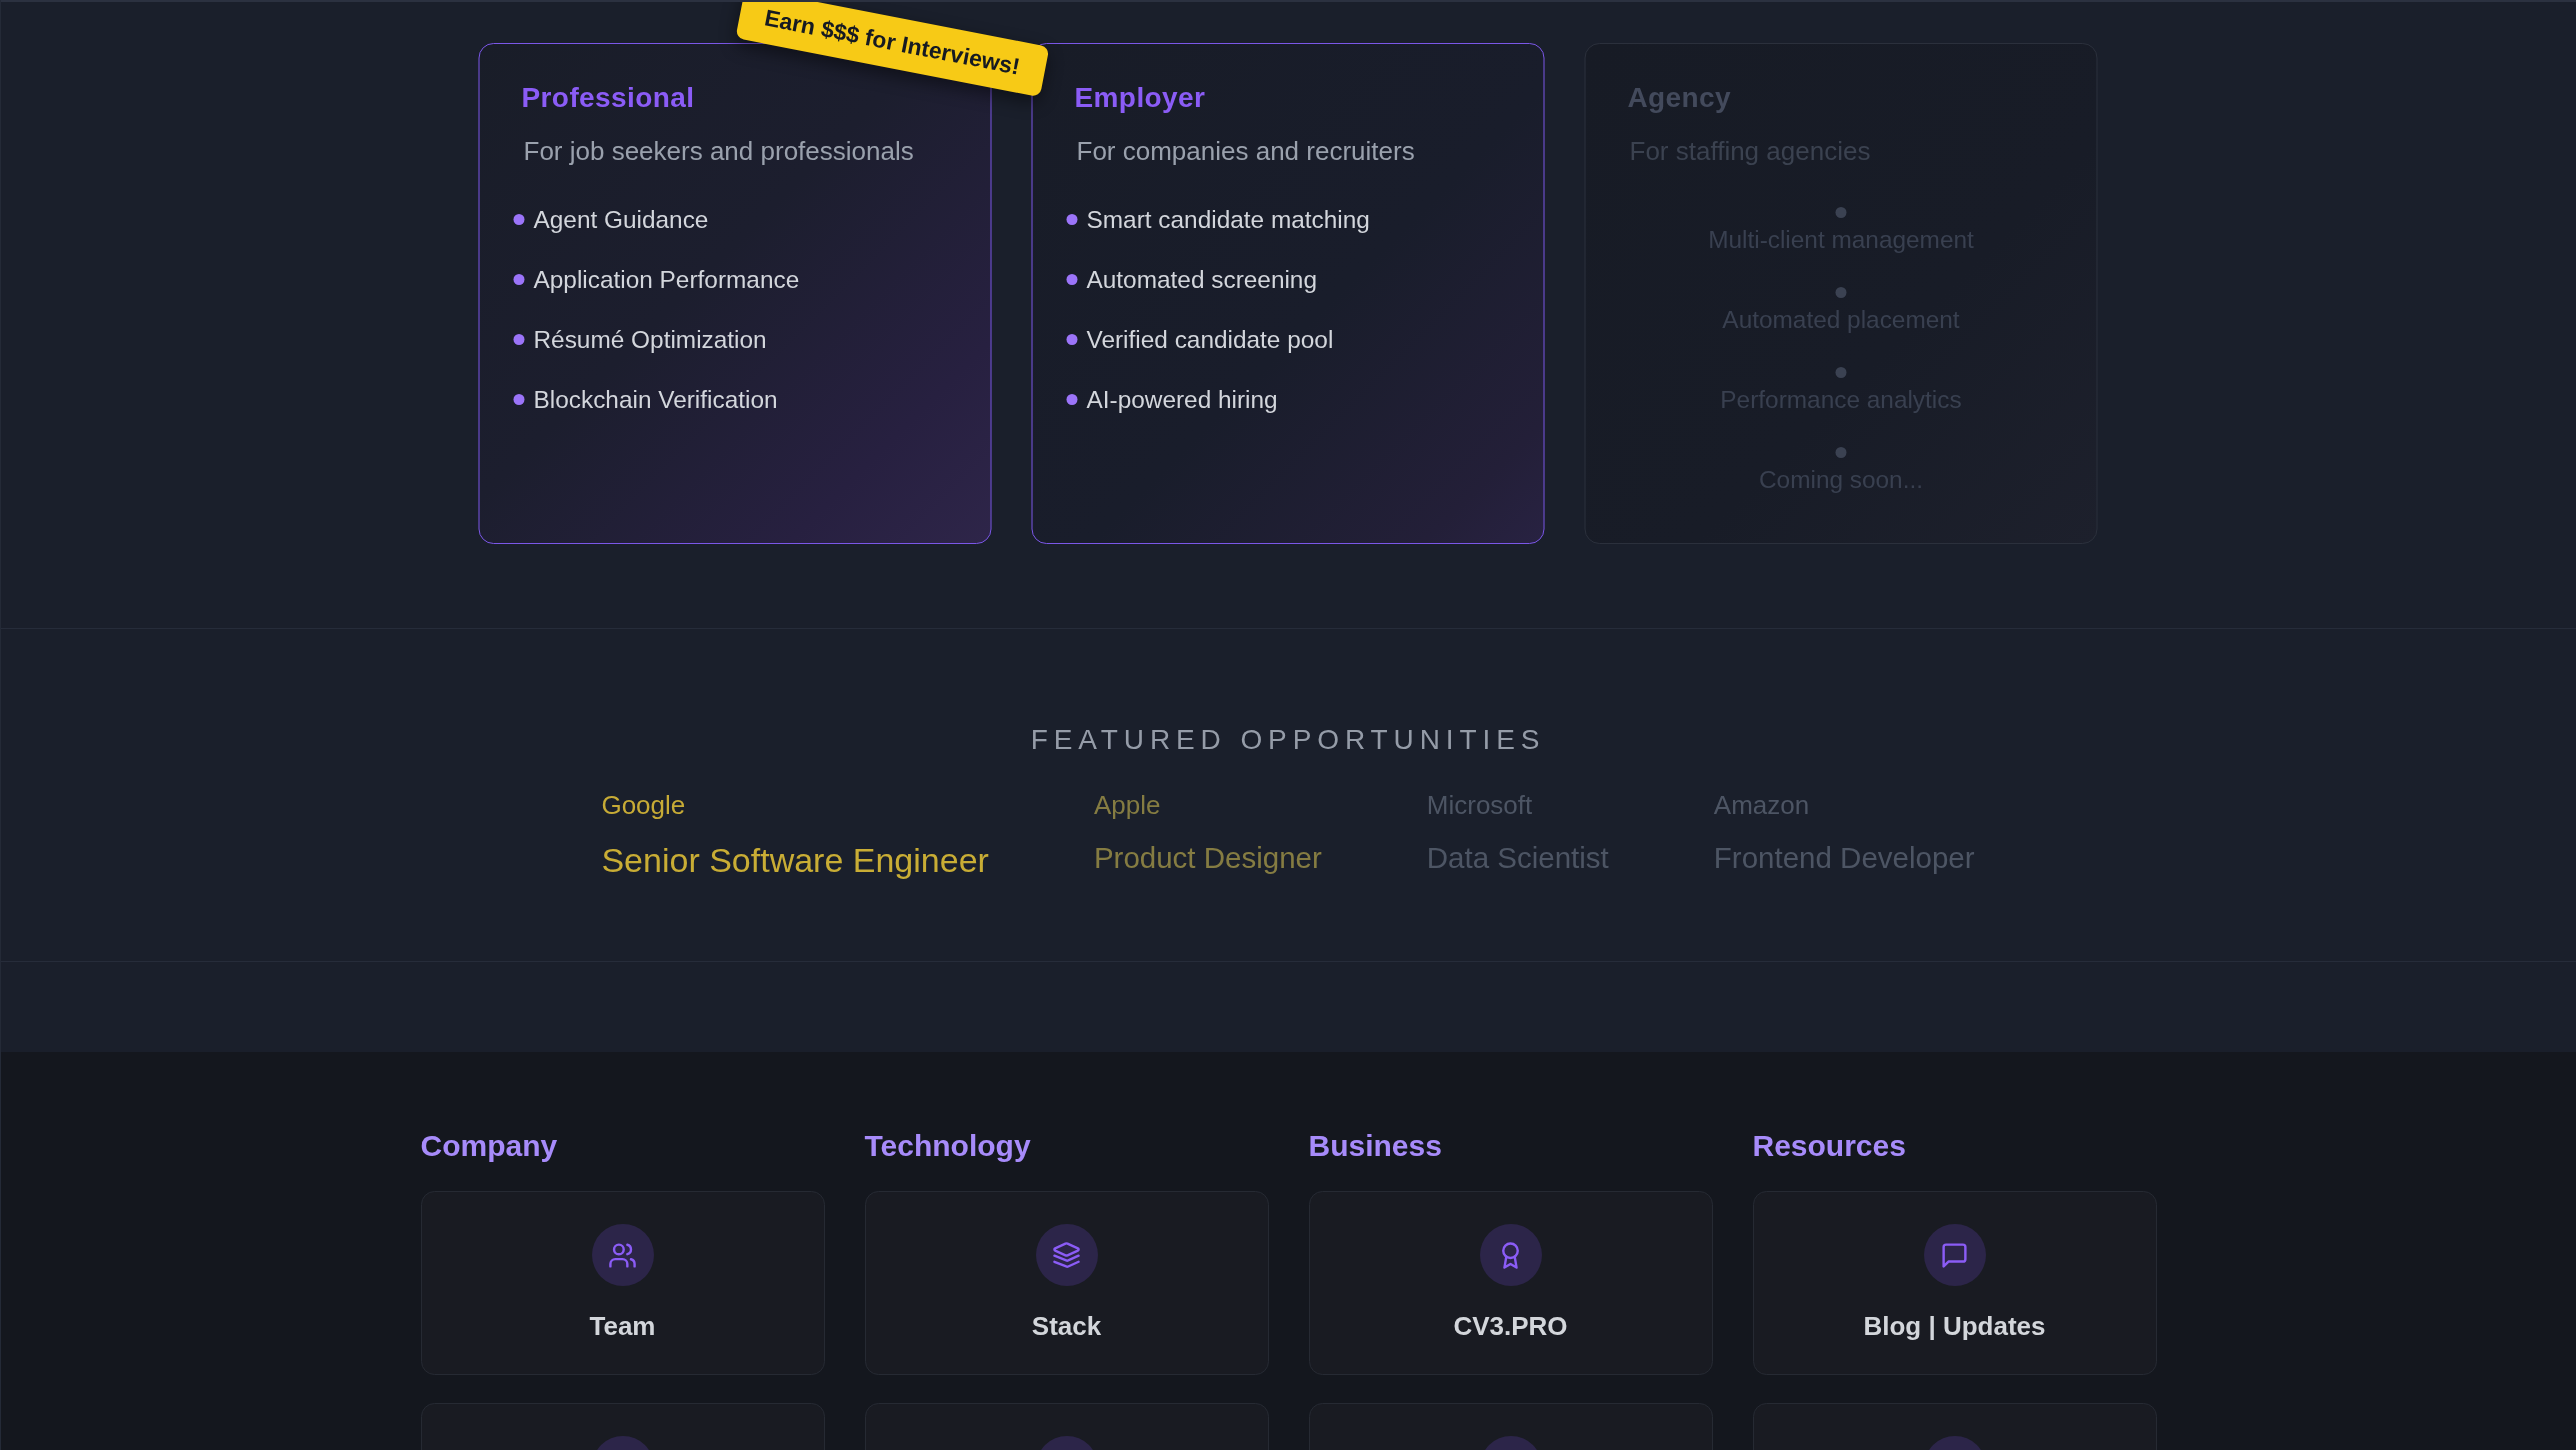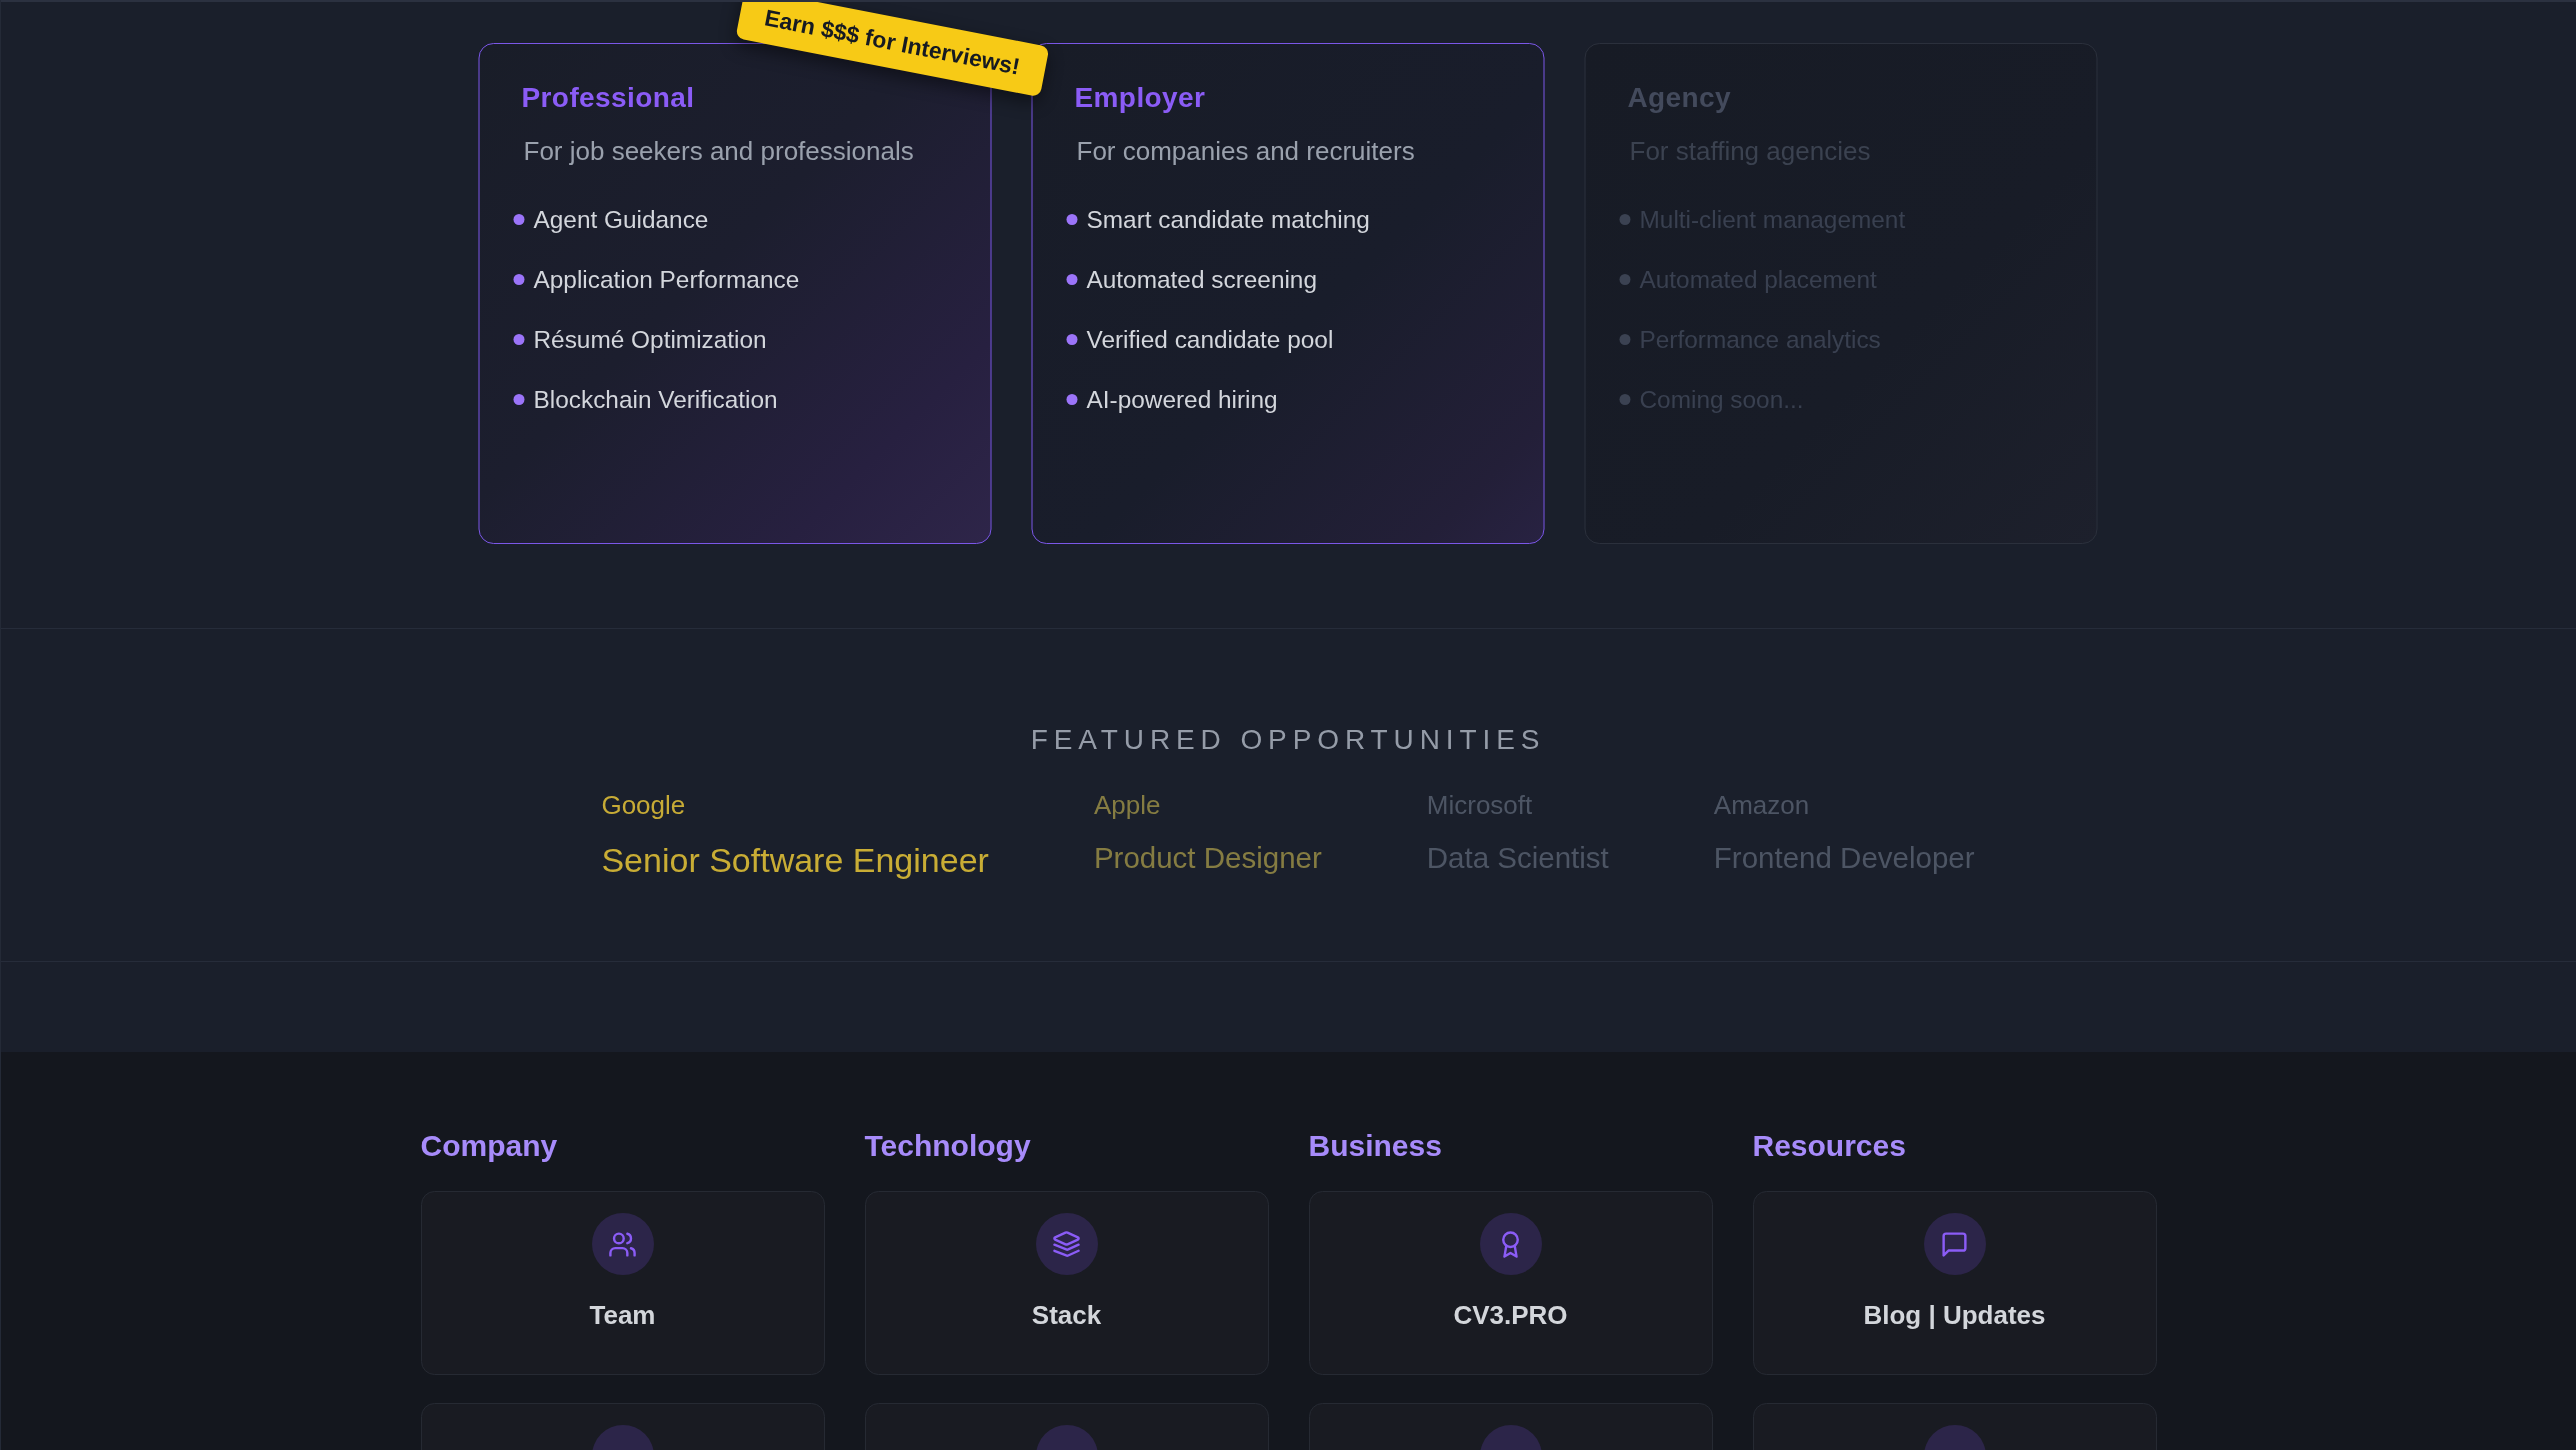--- a/index.html
+++ b/index.html
@@ -22,21 +22,21 @@
   .plan-card.emp{border:1.7px solid #7b57e8;
      background:linear-gradient(135deg,#181c27 0%,#191d2b 55%,#231f38 88%,#282242 100%);}
   .plan-card.agency{border:1.7px solid #2b303c;
      background:linear-gradient(135deg,#171b25 0%,#181c27 60%,#1d202c 100%);}
   .plan-title{margin:8px;font-size:28px;font-weight:bold;color:#8b5cf6;letter-spacing:0.4px;}
   .plan-card.agency .plan-title{color:#434a5c;}
   .plan-sub{margin:22px 10px 0;font-size:26px;color:#9aa1ad;}
   .plan-card.agency .plan-sub{color:#3b4250;}
   .plan-feats{list-style:none;margin:40px 0 0;padding:0;display:flex;flex-direction:column;gap:35px;}
   .plan-feats li{display:flex;align-items:center;gap:9px;font-size:24.4px;line-height:25px;color:#d3d6dc;}
-  .plan-card.agency .plan-feats li{color:#394050;}
+  .plan-card.agency .plan-feats li{color:#394050;flex-direction:column;}
   .dot{flex:0 0 auto;width:11px;height:11px;border-radius:50%;background:#9b74f9;}
   .plan-card.agency .dot{background:#3b4252;}
   .ribbon{position:absolute;top:-27px;left:258px;transform:rotate(11deg);
           background:#f7ca16;color:#161a22;font-size:23px;font-weight:bold;
           padding:11.8px 25px;border-radius:8.4px;white-space:nowrap;z-index:5;
           box-shadow:0 6.7px 17px rgba(0,0,0,.45);}
 
   
   .featured{position:absolute;top:629px;left:0;width:100%;height:333px;box-sizing:border-box;
             border-bottom:0.8px solid #262c3a;}
@@ -51,21 +51,21 @@
   .job.fading .company,.job.fading .role{color:#857c42;}
   .job.inactive .company,.job.inactive .role{color:#4d5564;}
 
   
   .footer{position:absolute;top:1052px;left:0;right:0;bottom:0;background:#14171e;}
   .footer-inner{width:1735px;margin:0 auto;padding-top:77px;display:grid;
                 grid-template-columns:repeat(4,404px);column-gap:40px;}
   .fcol h3{margin:0 0 28px;font-size:30px;font-weight:bold;color:#a78bfa;}
   .fcard{box-sizing:border-box;height:184px;background:#191b22;border:0.8px solid #262a33;
          border-radius:13.5px;display:flex;flex-direction:column;align-items:center;
-         padding-top:21px;cursor:pointer;}
+         padding-top:32px;cursor:pointer;}
   .fcard + .fcard{margin-top:28px;}
   .icircle{width:62px;height:62px;border-radius:50%;background:#2c2549;
            display:flex;align-items:center;justify-content:center;color:#8b5cf6;flex:0 0 auto;}
   .icircle svg{width:29px;height:29px;}
   .flabel{margin-top:25px;font-size:26px;font-weight:bold;color:#d3d6db;}
 </style>
 </head>
 <body>
 
 <div class="topline"></div>

